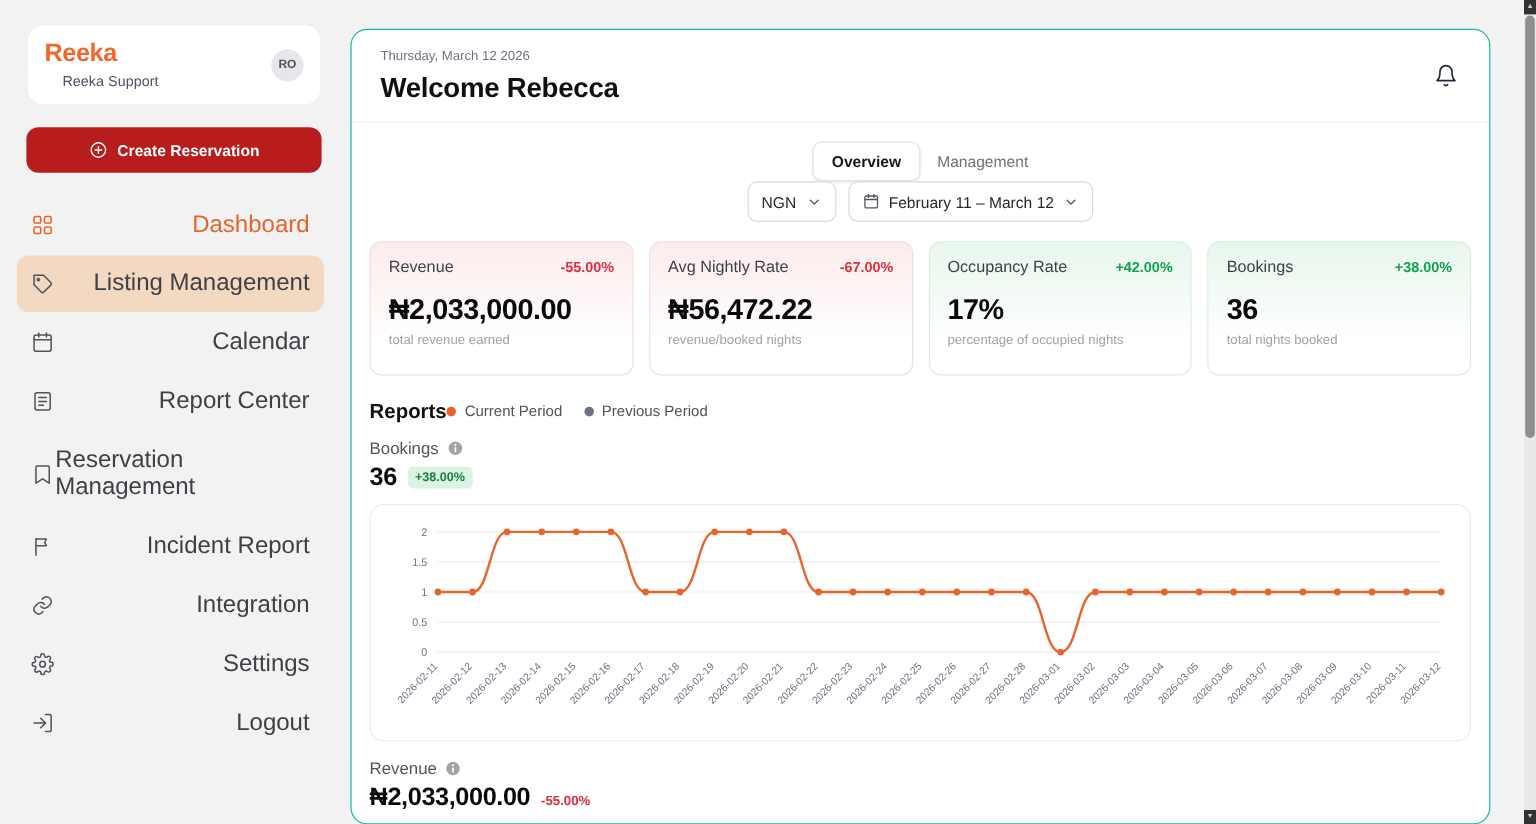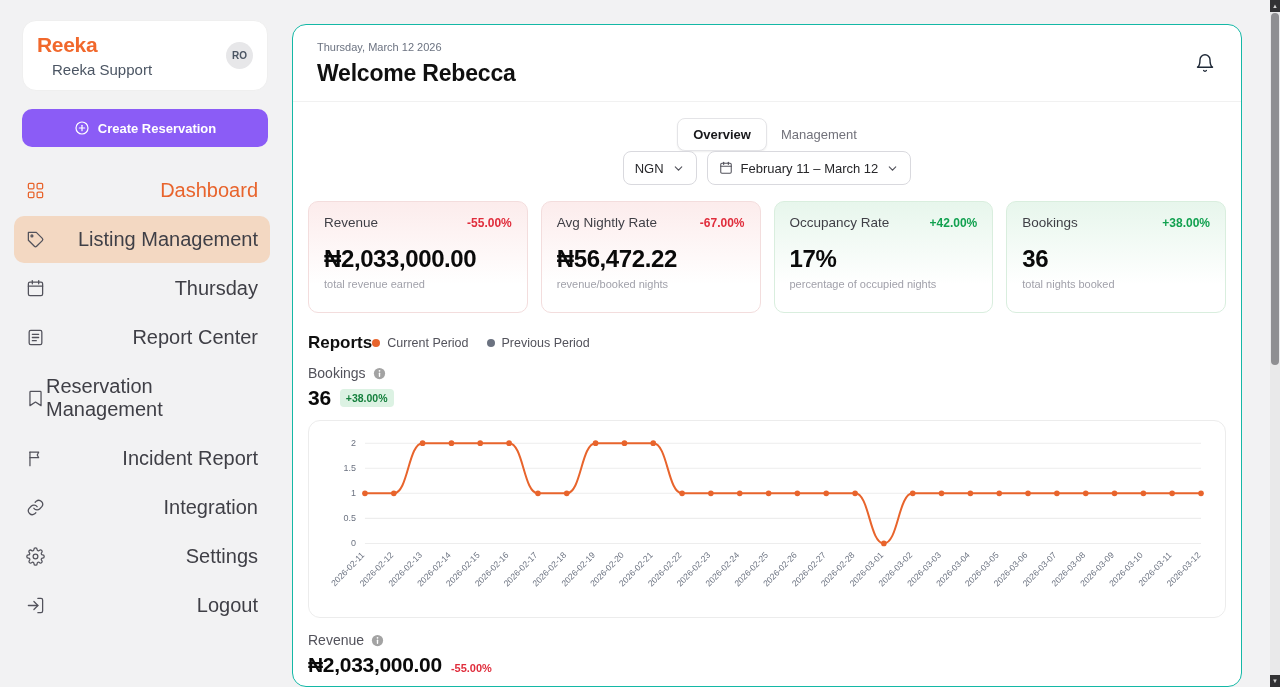--- a/index.html
+++ b/index.html
@@ -13,29 +13,29 @@
   svg { display:block; }
 
   
   .sidebar { position:absolute; left:0; top:0; width:280px; height:512px; }
   .logo-card {
     margin:20px 12px 0 22px; width:246px; background:#fff;
     border:1px solid #efefef; border-radius:14px; padding:12px 14px;
     display:flex; justify-content:space-between; align-items:center;
   }
   .logo { font-size:21px; font-weight:800; color:#F1682C; letter-spacing:-0.3px; }
-  .support { font-size:15px; color:#4b5563; margin-top:4px;padding-left:15px; }
+  .support { font-size:12px; color:#4b5563; margin-top:4px;padding-left:15px; }
   .avatar {
     width:27px; height:27px; border-radius:50%; background:#e7e7e9;
     display:flex; align-items:center; justify-content:center;
     font-size:10px; font-weight:700; color:#4b5563; cursor:pointer;
   }
   .create-btn {
     margin:18px 12px 0 22px; width:246px; height:38px;
-    background:#8b5cf6; border:none; border-radius:10px;
+    background:#b91c1c; border:none; border-radius:10px;
     color:#fff; font-family:"Liberation Sans",sans-serif; font-size:13px; font-weight:700;
     display:flex; align-items:center; justify-content:center; gap:8px; cursor:pointer;
   }
   .nav { margin-top:20px; }
   .nav-item {
     display:flex; align-items:center; gap:1px;
     margin:2px 10px 2px 14px; padding:12px 12px; border-radius:10px;
     font-size:20px; color:#3f3f46; cursor:pointer;justify-content:space-between;
   }
   .nav-item .icn { color:#52525b; display:flex; }
@@ -160,21 +160,21 @@
     </div>
     <div class="nav-item">
       <span class="icn">
           <svg width="19" height="19" viewBox="0 0 24 24" fill="none" stroke="currentColor" stroke-width="1.6" stroke-linecap="round">
             <rect x="3" y="4" width="18" height="17" rx="2"></rect>
             <line x1="3" y1="9" x2="21" y2="9"></line>
             <line x1="8" y1="2" x2="8" y2="6"></line>
             <line x1="16" y1="2" x2="16" y2="6"></line>
           </svg>
         </span>
-      <span>Thursday</span>
+      <span>Calendar</span>
     </div>
     <div class="nav-item">
       <span class="icn">
           <svg width="19" height="19" viewBox="0 0 24 24" fill="none" stroke="currentColor" stroke-width="1.6" stroke-linecap="round">
             <rect x="4" y="3" width="16" height="18" rx="2"></rect>
             <line x1="8" y1="8" x2="16" y2="8"></line>
             <line x1="8" y1="12" x2="16" y2="12"></line>
             <line x1="8" y1="16" x2="13" y2="16"></line>
           </svg>
         </span>

